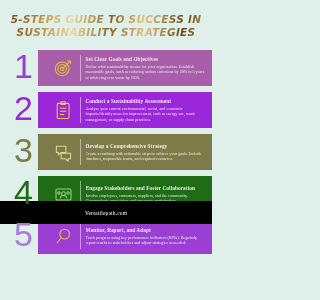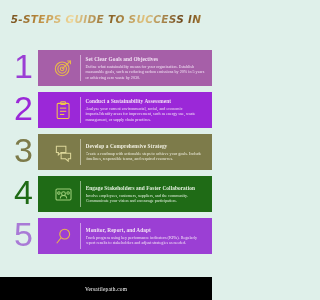--- a/index.html
+++ b/index.html
@@ -3,21 +3,21 @@
 <meta charset="utf-8">
 <style>
   * { margin:0; padding:0; box-sizing:border-box; }
   html,body { width:212px; height:300px; }
   body {
     background:#dff0ea;
     font-family:"Liberation Serif", serif;
     overflow:hidden;
     position:relative;
   }
-  #infographic { position:relative; width:212px; height:300px; background:#dff0ea; }
+  #infographic { position:relative; width:212px; height:224px; background:#dff0ea; }
 
   
   .title-wrap {
     position:absolute; top:13px; left:0; width:212px;
     text-align:center;
   }
   .title-line {
     font-family:"DejaVu Sans", sans-serif;
     font-weight:bold;
     font-style:italic;
@@ -97,20 +97,21 @@
     letter-spacing:.2px;
   }
 </style>
 </head>
 <body style="background: rgb(223, 240, 234);">
 
 <div id="infographic" style="background: rgb(223, 240, 234);">
 
   <div class="title-wrap">
     <div class="title-line">5-Steps Guide to Success in</div>
+    <div class="title-line">Sustainability Strategies</div>
   </div>
 
   <div class="steps">
 
     <div class="step">
       <div class="step-num" style="color: rgb(155, 63, 212);">1</div>
       <div class="band" style="background: rgb(166, 95, 168);">
         <div class="icon-box">
           <svg width="20" height="20" viewBox="0 0 24 24" fill="none" stroke="#e8b94a" stroke-width="1.3">
             <circle cx="11" cy="13" r="8.2"></circle>

